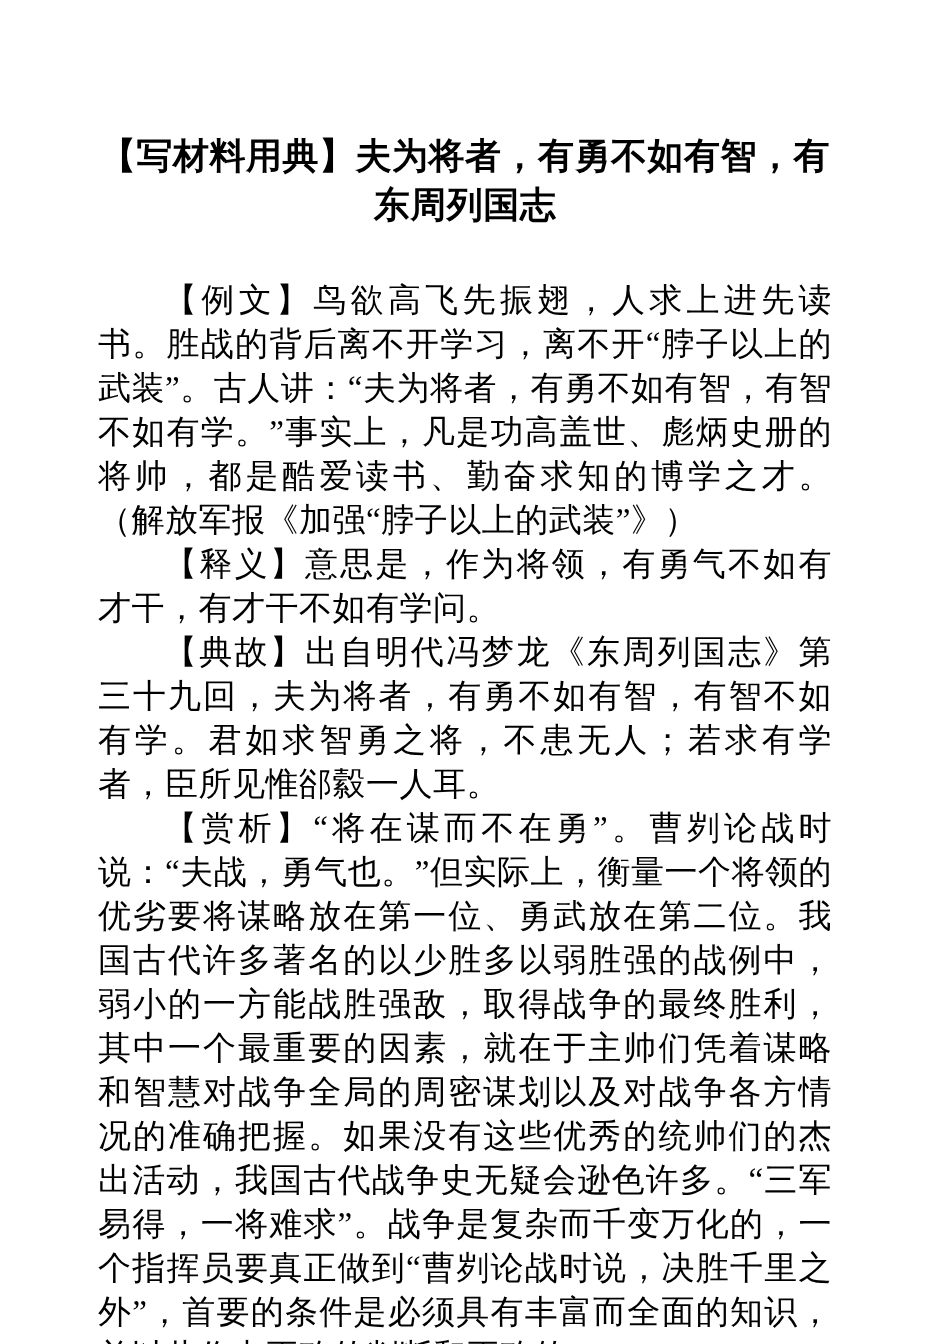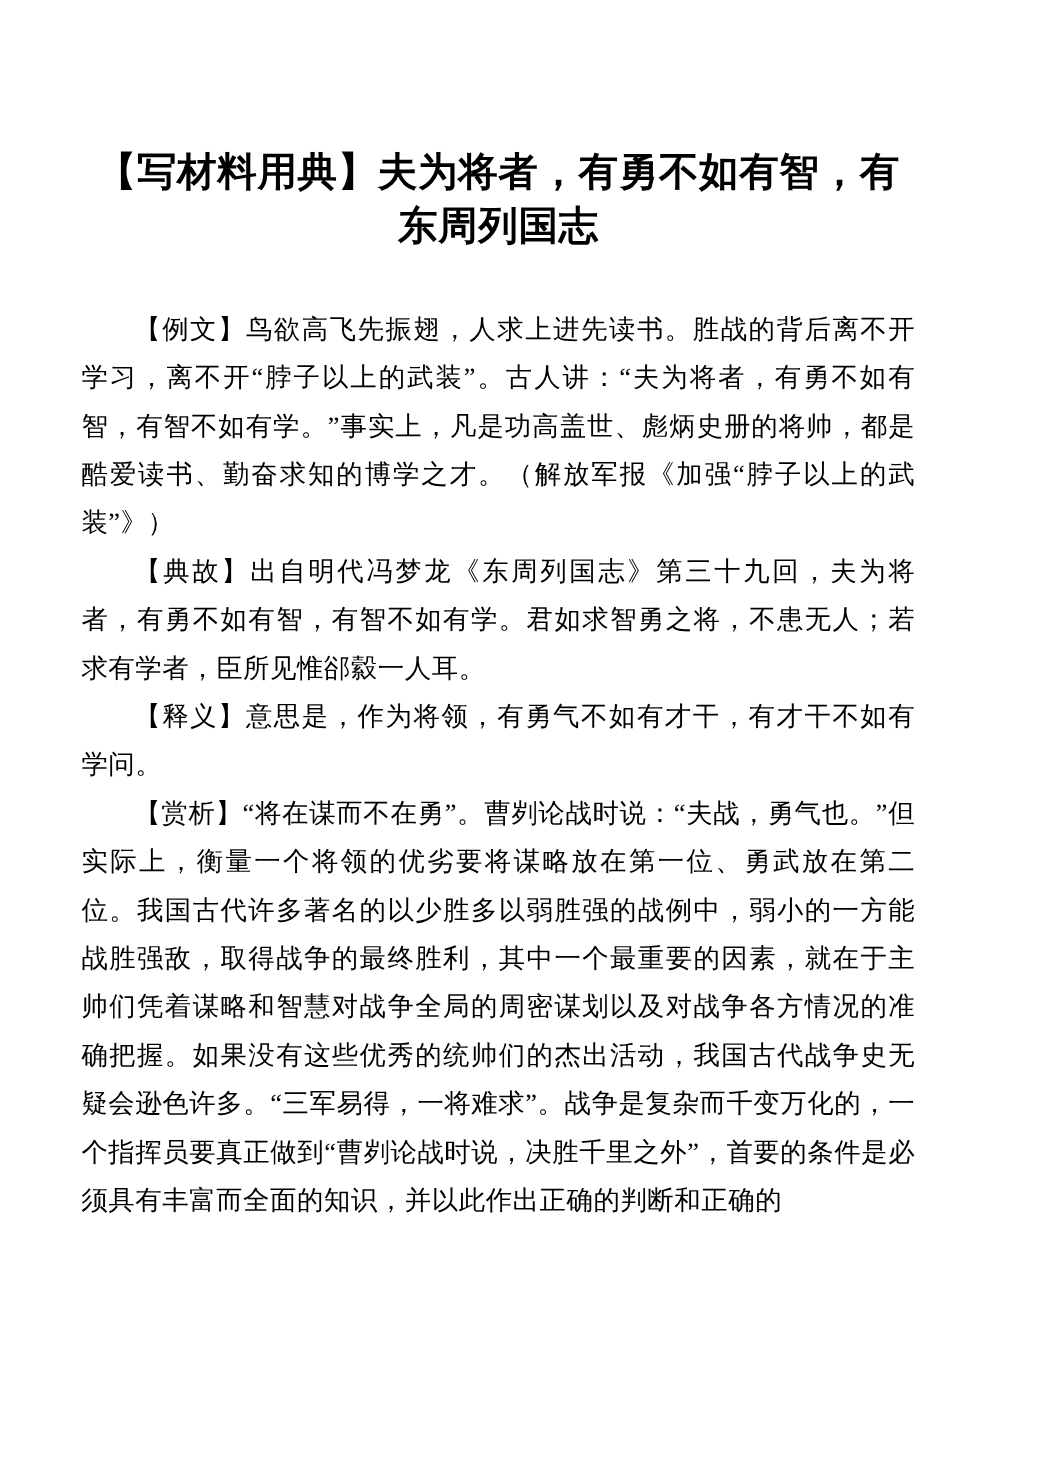--- a/index.html
+++ b/index.html
@@ -10,21 +10,21 @@
   body {
     width: 950px;
     height: 1344px;
     overflow: hidden;
     color: #000000;
   }
   .page {
     box-sizing: border-box;
     width: 950px;
     height: 1260px;
-    padding: 132px 118px 0 74px;
+    padding: 132px 118px 0 98px;
     background: #ffffff;
   }
   .title {
     margin: 0 0 48px 0;
     font-family: "Liberation Serif", "DejaVu Serif", serif;
     font-weight: bold;
     font-size: 36px;
     line-height: 49px;
     text-align: center;
     letter-spacing: 0.5px;
@@ -33,38 +33,38 @@
   .title-line {
     display: block;
   }
   .content {
     margin: 0;
   }
   .para {
     margin: 0;
     font-family: "Liberation Serif", "DejaVu Serif", serif;
     font-weight: normal;
-    font-size: 24px;
+    font-size: 33px;
     line-height: 44px;
     text-align: justify;
     text-indent: 2em;
     letter-spacing: 0.5px;
     color: #000000;
   }
 </style>
 </head>
 <body>
 
 <div class="page">
 
   <h1 class="title">
     <span class="title-line">【写材料用典】夫为将者，有勇不如有智，有</span>
     <span class="title-line">东周列国志</span>
   </h1>
 
   <div class="content">
     <p class="para">【例文】鸟欲高飞先振翅，人求上进先读书。胜战的背后离不开学习，离不开“脖子以上的武装”。古人讲：“夫为将者，有勇不如有智，有智不如有学。”事实上，凡是功高盖世、彪炳史册的将帅，都是酷爱读书、勤奋求知的博学之才。（解放军报《加强“脖子以上的武装”》）</p>
+    <p class="para">【释义】意思是，作为将领，有勇气不如有才干，有才干不如有学问。</p>
     <p class="para">【典故】出自明代冯梦龙《东周列国志》第三十九回，夫为将者，有勇不如有智，有智不如有学。君如求智勇之将，不患无人；若求有学者，臣所见惟郤縠一人耳。</p>
-    <p class="para">【释义】意思是，作为将领，有勇气不如有才干，有才干不如有学问。</p>
     <p class="para">【赏析】“将在谋而不在勇”。曹刿论战时说：“夫战，勇气也。”但实际上，衡量一个将领的优劣要将谋略放在第一位、勇武放在第二位。我国古代许多著名的以少胜多以弱胜强的战例中，弱小的一方能战胜强敌，取得战争的最终胜利，其中一个最重要的因素，就在于主帅们凭着谋略和智慧对战争全局的周密谋划以及对战争各方情况的准确把握。如果没有这些优秀的统帅们的杰出活动，我国古代战争史无疑会逊色许多。“三军易得，一将难求”。战争是复杂而千变万化的，一个指挥员要真正做到“曹刿论战时说，决胜千里之外”，首要的条件是必须具有丰富而全面的知识，并以此作出正确的判断和正确的</p>
   </div>
 
 </div>
 
 </body></html>

